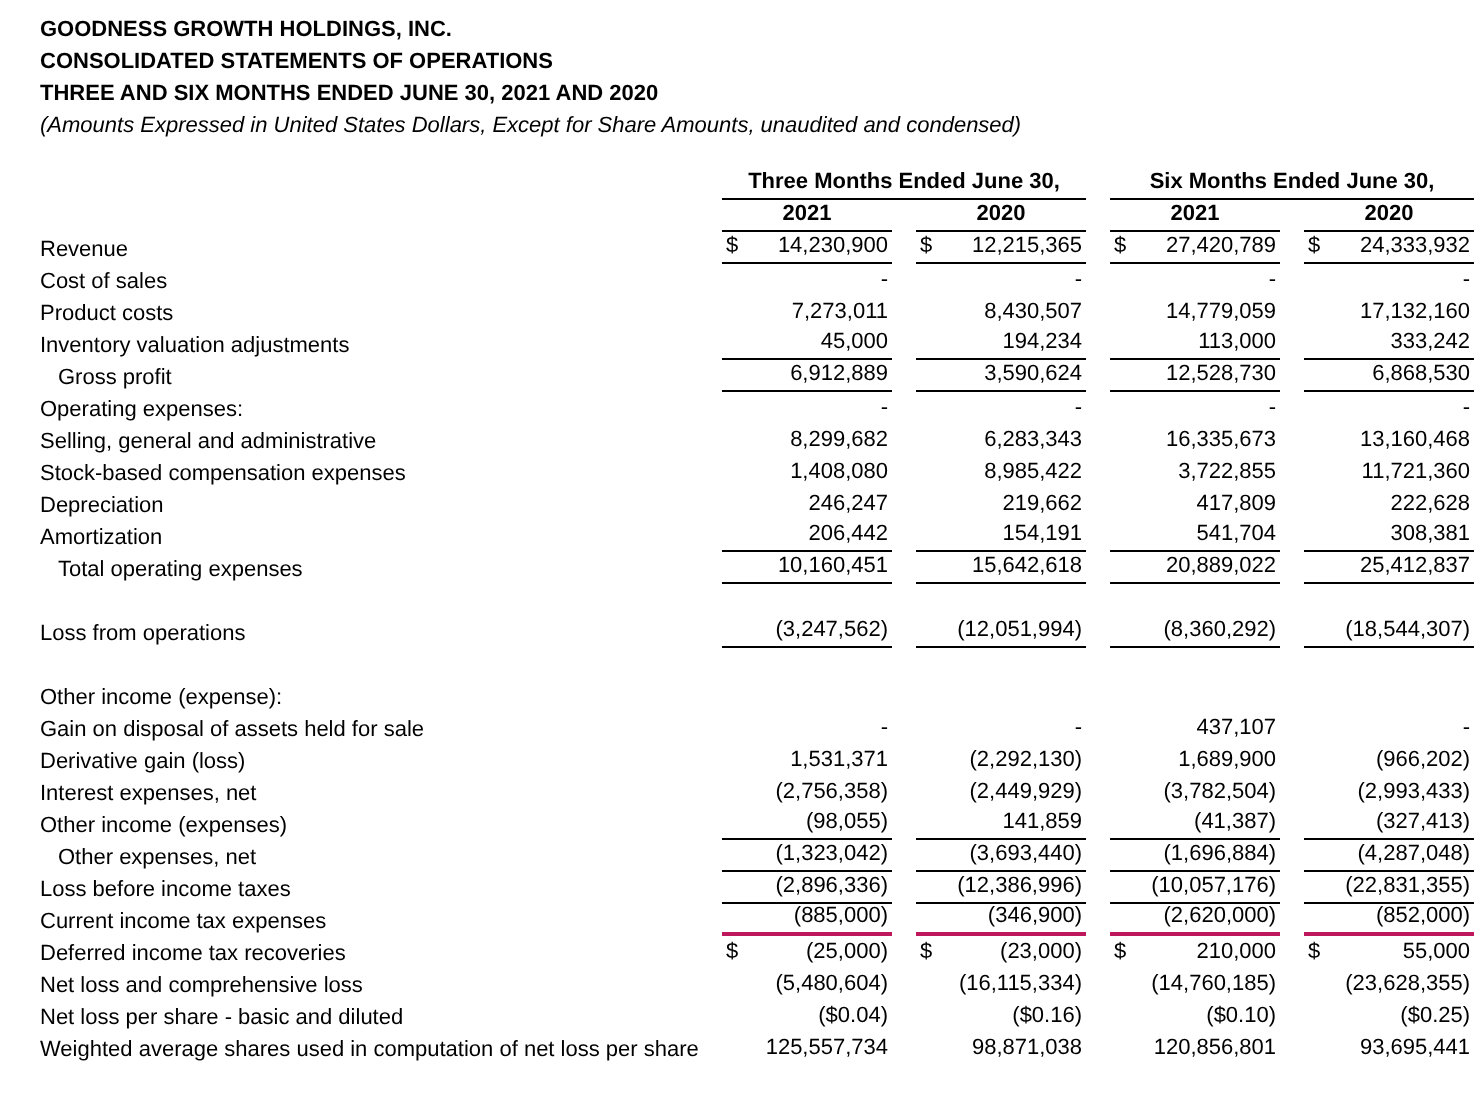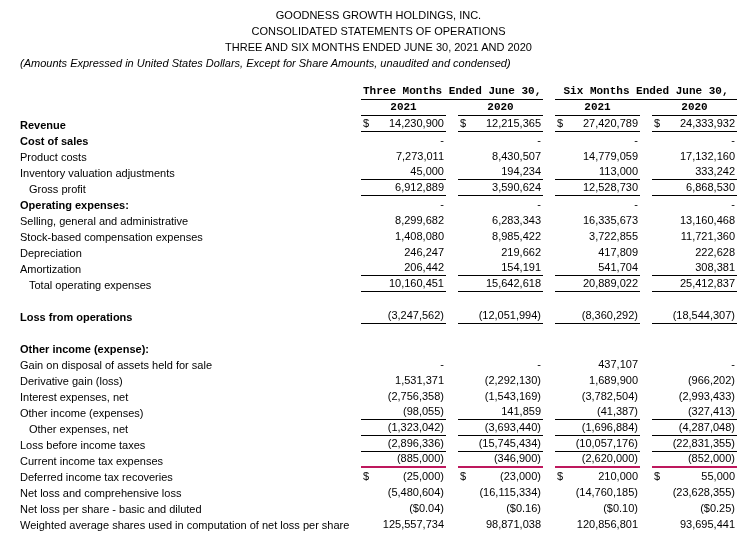--- a/index.html
+++ b/index.html
@@ -6,32 +6,32 @@
   html,body { margin:0; padding:0; }
   body {
     width: 739px; height: 552px;
     background: #ffffff;
     color: #000000;
     font-family: "Liberation Sans", sans-serif;
     font-size: 11px;
     overflow: hidden;
   }
   .doc { padding: 7px 2px 0 20px; }
-  .title-line { font-weight: normal; line-height: 16px; white-space: nowrap; text-align: center; }
+  .title-line { font-weight: bold; line-height: 16px; white-space: nowrap; }
   .subtitle-line { font-style: italic; line-height: 16px; white-space: nowrap; }
 
   table.stmt {
     border-collapse: collapse;
     table-layout: fixed;
     width: 717px;
     margin-top: 13px;
   }
   table.stmt td { padding: 0; vertical-align: bottom; height: 16px; font-size: 11px; line-height: 13px; }
   td.lbl { white-space: nowrap; overflow: hidden; }
-  td.lbl.bold { font-weight: bold; }
+  td.lbl.bold { font-weight: normal; }
   td.lbl.indent { padding-left: 9px; }
 
   td.num .inner {
     margin-left: 12px;
     display: flex;
     justify-content: space-between;
     align-items: flex-end;
     padding: 0 2px 1px 2px;
     min-height: 15px;
   }
@@ -40,21 +40,20 @@
   td.num .val { white-space: nowrap; }
   td.num .cur { white-space: nowrap; }
 
   td.grp .inner, td.yr .inner {
     margin-left: 12px;
     text-align: center;
     font-weight: bold;
     border-bottom: 1px solid #000;
     padding: 0 2px 1px 2px;
     white-space: nowrap;
-    font-family: Liberation Mono, monospace;
   }
   tr.spacer td { height: 16px; }
 </style>
 </head>
 <body>
 
 <div class="doc">
   <div class="title-line">GOODNESS GROWTH HOLDINGS, INC.</div>
   <div class="title-line">CONSOLIDATED STATEMENTS OF OPERATIONS</div>
   <div class="title-line">THREE AND SIX MONTHS ENDED JUNE 30, 2021 AND 2020</div>
@@ -510,21 +509,21 @@
           <td class="lbl">Interest expenses, net</td>
           <td class="num">
             <div class="inner">
               <span class="cur"></span>
               <span class="val">(2,756,358)</span>
             </div>
           </td>
           <td class="num">
             <div class="inner">
               <span class="cur"></span>
-              <span class="val">(1,543,169)</span>
+              <span class="val">(2,449,929)</span>
             </div>
           </td>
           <td class="num">
             <div class="inner">
               <span class="cur"></span>
               <span class="val">(3,782,504)</span>
             </div>
           </td>
           <td class="num">
             <div class="inner">
@@ -591,21 +590,21 @@
           <td class="lbl">Loss before income taxes</td>
           <td class="num u">
             <div class="inner">
               <span class="cur"></span>
               <span class="val">(2,896,336)</span>
             </div>
           </td>
           <td class="num u">
             <div class="inner">
               <span class="cur"></span>
-              <span class="val">(15,745,434)</span>
+              <span class="val">(12,386,996)</span>
             </div>
           </td>
           <td class="num u">
             <div class="inner">
               <span class="cur"></span>
               <span class="val">(10,057,176)</span>
             </div>
           </td>
           <td class="num u">
             <div class="inner">

